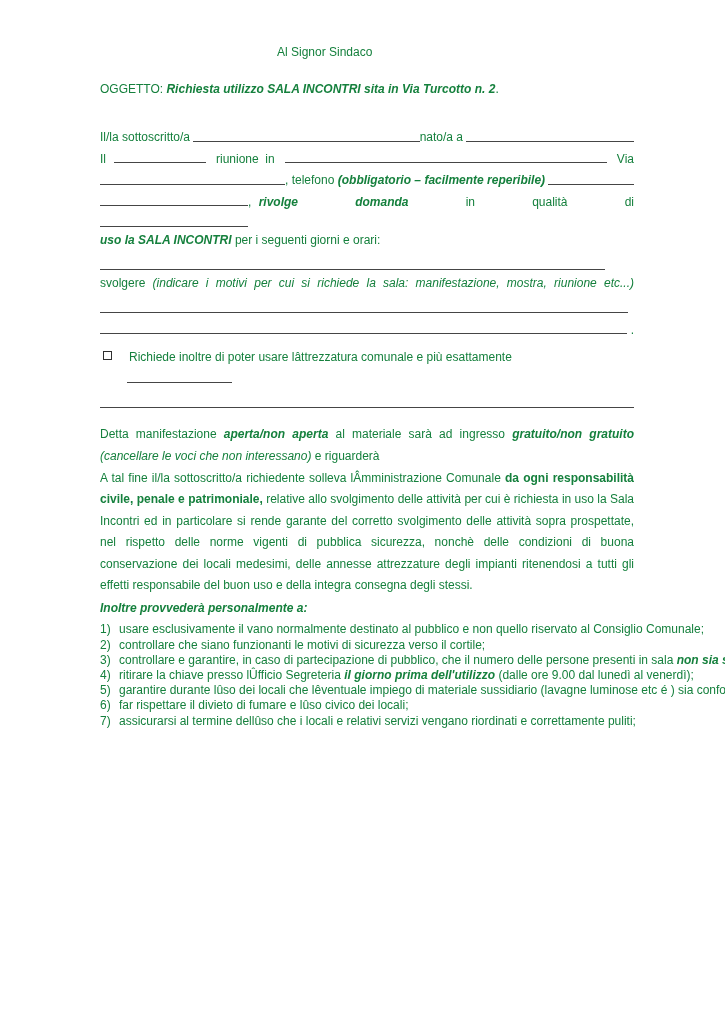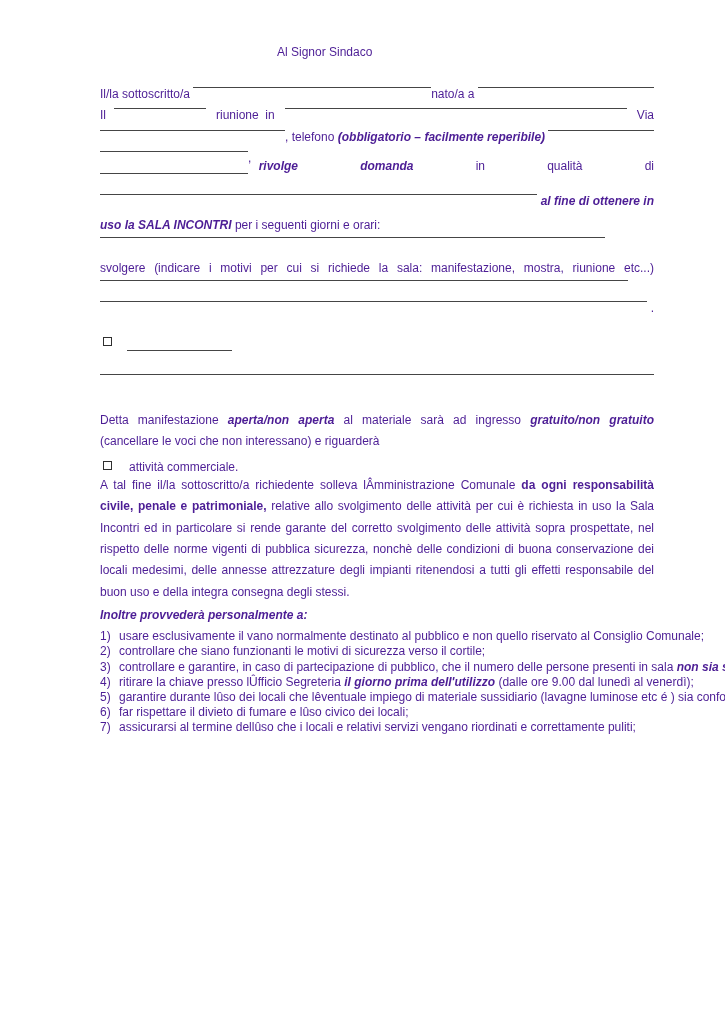--- a/index.html
+++ b/index.html
@@ -1,32 +1,32 @@
 <!DOCTYPE html>
 <html><head>
 <meta charset="utf-8">
 <style>
   html,body{margin:0;padding:0;background:#ffffff;}
   .page{
     position:relative;width:725px;height:1003px;background:#ffffff;overflow:hidden;
     font-family:"Liberation Sans","DejaVu Sans",sans-serif;
-    font-size:12px;color:#4c1d95;box-sizing:border-box;
-    padding:44px 71px 0 100px;
+    font-size:12px;color:#15803d;box-sizing:border-box;
+    padding:44px 91px 0 100px;
   }
   .b{font-weight:bold}
-  .i{}
+  .i{font-style:italic}
   .bi{font-weight:bold;font-style:italic}
   .u{text-decoration:underline}
   .t{white-space:pre}
   
   .recipient{margin-left:177px;line-height:17px;}
   
   .subject{margin-top:20px;line-height:16px;}
   
-  .fline{display:flex;height:21.4px;}
+  .fline{display:flex;align-items:flex-end;height:21.4px;}
   .fill{border-bottom:1.2px solid #454545;margin-bottom:2.5px;height:0;}
   .grow{flex:1 1 auto}
   .wordspread{flex:1 1 auto;display:flex;justify-content:space-between;align-items:flex-end;margin-left:4px;}
   .jline{line-height:21.4px;text-align:justify;text-align-last:justify;}
   .nline{line-height:21.4px;}
   .jp{margin:0;text-align:justify;line-height:21.4px;}
   
   .cbline{display:flex;align-items:flex-end;height:21.4px;}
   .cb{flex:none;width:7px;height:7px;border:1.1px solid #2f2f2f;margin:0 17px 4px 3px;}
   
@@ -38,20 +38,23 @@
 </style>
 </head>
 <body>
 
 <div class="page">
 
   <div class="recipient">
     <div>Al Signor Sindaco</div>
   </div>
 
+  <div class="subject">
+    <span class="t">OGGETTO: </span><span class="bi">Richiesta utilizzo SALA INCONTRI sita in Via Turcotto n. 2</span><span>.</span>
+  </div>
 
   <div style="margin-top:26px">
     <div class="fline">
       <span class="t">Il/la sottoscritto/a </span>
       <span class="fill" style="flex:1.35"></span>
       <span class="t">nato/a a </span>
       <span class="fill" style="flex:1"></span>
     </div>
     <div class="fline">
       <span class="t">Il</span>
@@ -73,24 +76,20 @@
         <span class="bi">rivolge</span>
         <span class="bi">domanda</span>
         <span>in</span>
         <span>qualità</span>
         <span>di</span>
       </span>
     </div>
     <div class="fline">
       <span class="fill" style="width:148px"></span>
     </div>
-    <div class="fline">
-      <span class="fill grow"></span>
-      <span class="t bi"> al fine di ottenere in</span>
-    </div>
     <div class="nline">
       <span class="bi">uso la SALA INCONTRI</span><span class="t"> per i seguenti giorni e orari:</span>
     </div>
     <div class="fline">
       <span class="fill" style="width:505px"></span>
     </div>
     <div class="jline">
       <span>svolgere </span><span class="i">(indicare i motivi per cui si richiede la sala: manifestazione, mostra, riunione etc...)</span>
     </div>
     <div class="fline">
@@ -98,39 +97,36 @@
     </div>
     <div class="fline">
       <span class="fill grow"></span>
       <span class="t"> .</span>
     </div>
   </div>
 
   <div style="margin-top:6px">
     <div class="cbline">
       <span class="cb"></span>
+      <span>Richiede inoltre di poter usare lâttrezzatura comunale e più esattamente</span>
     </div>
     <div class="fline">
       <span class="fill" style="width:105px;margin-left:27px"></span>
     </div>
     <div class="fline" style="margin-top:3px">
       <span class="fill grow"></span>
     </div>
   </div>
 
   <div style="margin-top:14px">
     <div class="jline">
       <span>Detta manifestazione </span><span class="bi">aperta/non aperta</span><span> al materiale sarà ad ingresso </span><span class="bi">gratuito/non gratuito</span>
     </div>
     <div class="nline">
       <span class="i">(cancellare le voci che non interessano)</span><span class="t"> e riguarderà</span>
-    </div>
-    <div class="cbline">
-      <span class="cb"></span>
-      <span>attività commerciale.</span>
     </div>
   </div>
 
   <p class="jp" style="margin-top:1px">
     <span>A tal fine il/la sottoscritto/a richiedente solleva lÂmministrazione Comunale </span><span class="b">da ogni responsabilità civile, penale e patrimoniale,</span><span> relative allo svolgimento delle attività per cui è richiesta in uso la Sala Incontri ed in particolare si rende garante del corretto svolgimento delle attività sopra prospettate, nel rispetto delle norme vigenti di pubblica sicurezza, nonchè delle condizioni di buona conservazione dei locali medesimi, delle annesse attrezzature degli impianti ritenendosi a tutti gli effetti responsabile del buon uso e della integra consegna degli stessi.</span>
   </p>
   <div class="bi" style="line-height:20px;margin-top:2px">Inoltre provvederà personalmente a:</div>
 
   <div style="margin-top:4px">
     <div class="duty">

